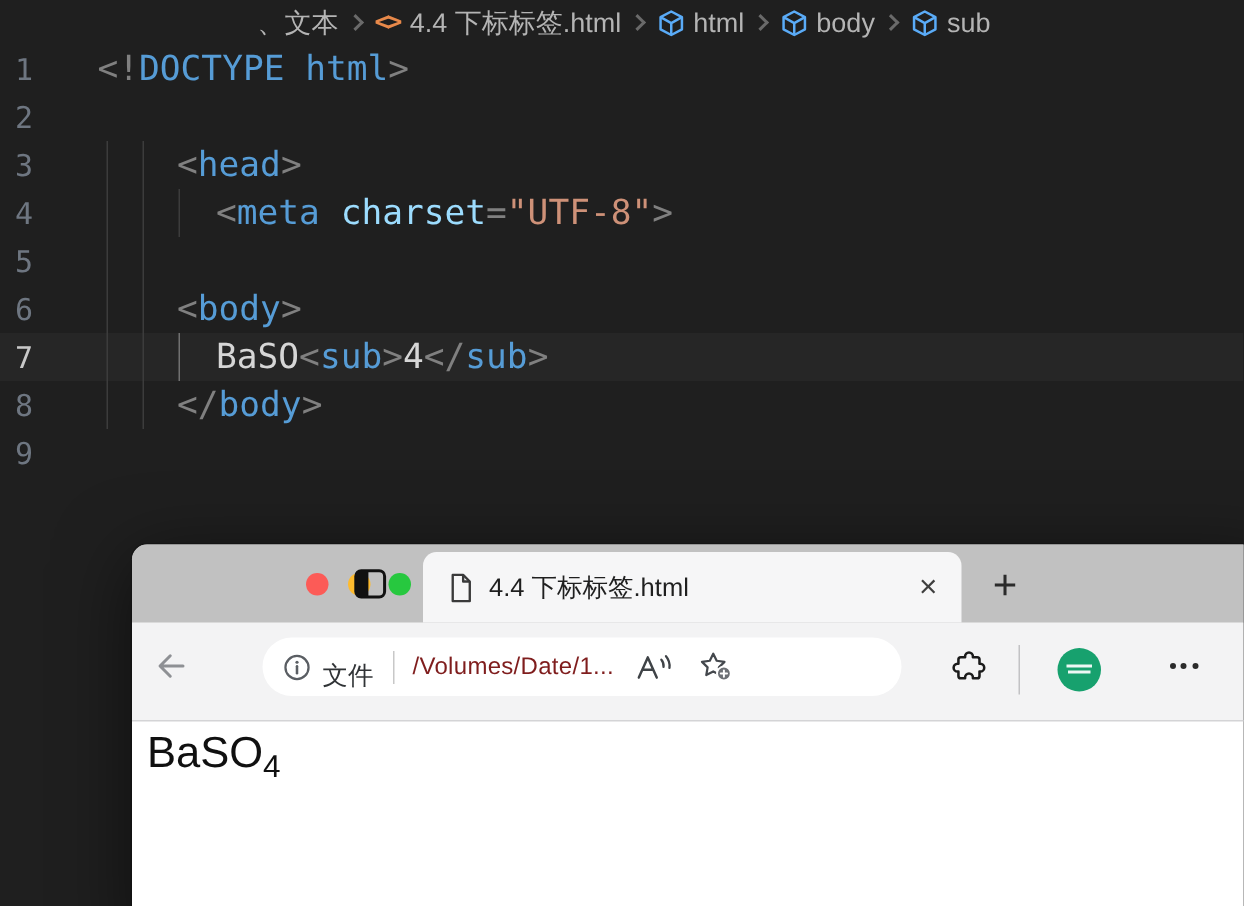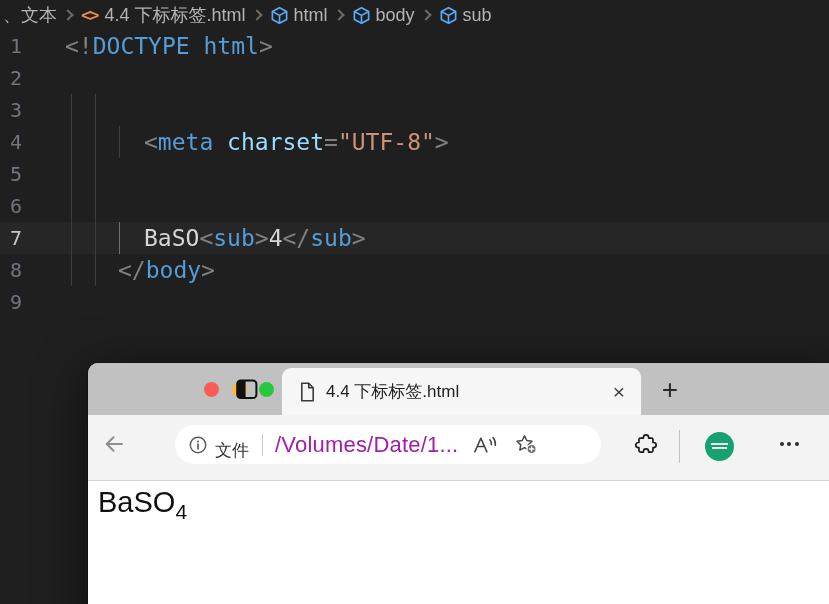--- a/index.html
+++ b/index.html
@@ -2,21 +2,21 @@
 <html><head>
 <meta charset="utf-8">
 <style>
   * { margin:0; padding:0; box-sizing:border-box; }
   html,body { width:829px; height:604px; overflow:hidden; }
   body { background:#1f1f1f; font-family:"Liberation Sans","DejaVu Sans",sans-serif; position:relative; }
 
   
   .breadcrumb { position:absolute; left:0; top:0; right:0; height:30px;
     display:flex; align-items:center; padding-left:3px; color:#a9a9a9;
-    font-size:18px; white-space:nowrap; }
+    font-size:18px; white-space:nowrap;justify-content:center; }
   .crumb { display:flex; align-items:center; gap:5px; cursor:default; }
   .crumb-label { color:#b4b4b4; }
   .crumb-chev { width:8px; height:8px; border-right:2px solid #6a6a6a; border-top:2px solid #6a6a6a;
     transform:rotate(45deg); display:inline-block; margin:0 9px 0 7px; }
   .code-glyph { color:#e8894a; font-weight:bold; font-family:"DejaVu Sans Mono",monospace;
     font-size:17px; letter-spacing:-2px; margin-right:2px; }
   .cube-svg { width:19px; height:19px; display:block; }
 
   .code-area { position:absolute; left:0; top:30px; right:0; height:292px; }
   .code-line { position:absolute; left:0; right:0; height:32px;
@@ -56,21 +56,21 @@
   .newtab-btn { position:absolute; left:568px; top:14px; width:28px; height:28px;
     font-size:28px; font-weight:200; color:#2b2b2b; line-height:26px; text-align:center; }
 
   .toolbar { position:absolute; left:0; top:52px; right:0; height:65px; background:#f3f3f4; }
   .back-btn { position:absolute; left:14px; top:17px; width:24px; height:24px; }
   .url-pill { position:absolute; left:87px; top:10px; width:426px; height:39px;
     background:#ffffff; border-radius:20px; display:flex; align-items:center; }
   .info-icon { margin-left:13px; width:20px; height:20px; flex:0 0 auto; }
   .site-chip { margin-left:7px; font-size:17px; color:#303336;margin-top:12px; }
   .pill-divider { width:1px; height:22px; background:#c8c8c8; margin:0 12px 0 13px; }
-  .url-text { font-size:22px; color:#a21caf; letter-spacing:0.2px; }
+  .url-text { font-size:16px; color:#7f1d1d; letter-spacing:0.2px; }
   .readaloud-icon { margin-left:14px; width:26px; height:20px; flex:0 0 auto; }
   .star-icon { margin-left:17px; width:23px; height:21px; flex:0 0 auto; }
   .puzzle-btn { position:absolute; left:546px; top:17px; width:24px; height:24px; }
   .toolbar-divider { position:absolute; left:591px; top:15px; width:1px; height:33px; background:#c2c2c4; }
   .avatar { position:absolute; left:617px; top:17px; width:29px; height:29px; border-radius:50%;
     background:#17a16e; overflow:hidden; }
   .avatar-line { position:absolute; left:20%; right:20%; height:2px; background:rgba(255,255,255,0.92); }
   .al1 { top:11px; } .al2 { top:15px; left:24%; right:24%; }
   .more-btn { position:absolute; left:686px; top:20px; width:30px; height:18px;
     display:flex; align-items:center; justify-content:center; gap:3.5px; }
@@ -122,24 +122,24 @@
           <path d="M2 4.6 L8 7.9 L14 4.6 M8 7.9 V14.6" fill="none" stroke="#5aabf7" stroke-width="1.4" stroke-linejoin="round"></path>
         </svg>
       </span>
       <span class="crumb-label">sub</span>
     </span>
   </div>
 
 <div class="code-area">
     <div class="code-line" style="top: 0px;"><span class="line-num">1</span><span class="line-content" style="left: 65px;"><span class="tok-punct">&lt;!</span><span class="tok-tag">DOCTYPE</span><span class="tok-tag"> html</span><span class="tok-punct">&gt;</span></span></div>
     <div class="code-line" style="top: 32px;"><span class="line-num">2</span></div>
-    <div class="code-line" style="top: 64px;"><span class="line-num">3</span><span class="indent-guide" style="left: 71px;"></span><span class="indent-guide" style="left: 95px;"></span></div>
+    <div class="code-line" style="top: 64px;"><span class="line-num">3</span><span class="indent-guide" style="left: 71px;"></span><span class="indent-guide" style="left: 95px;"></span><span class="line-content" style="left: 118px;"><span class="tok-punct">&lt;</span><span class="tok-tag">head</span><span class="tok-punct">&gt;</span></span></div>
     <div class="code-line" style="top: 96px;"><span class="line-num">4</span><span class="indent-guide" style="left: 71px;"></span><span class="indent-guide" style="left: 95px;"></span><span class="indent-guide" style="left: 119px;"></span><span class="line-content" style="left: 144px;"><span class="tok-punct">&lt;</span><span class="tok-tag">meta</span><span class="tok-attr"> charset</span><span class="tok-punct">=</span><span class="tok-str">"UTF-8"</span><span class="tok-punct">&gt;</span></span></div>
     <div class="code-line" style="top: 128px;"><span class="line-num">5</span><span class="indent-guide" style="left: 71px;"></span><span class="indent-guide" style="left: 95px;"></span></div>
-    <div class="code-line" style="top: 160px;"><span class="line-num">6</span><span class="indent-guide" style="left: 71px;"></span><span class="indent-guide" style="left: 95px;"></span></div>
+    <div class="code-line" style="top: 160px;"><span class="line-num">6</span><span class="indent-guide" style="left: 71px;"></span><span class="indent-guide" style="left: 95px;"></span><span class="line-content" style="left: 118px;"><span class="tok-punct">&lt;</span><span class="tok-tag">body</span><span class="tok-punct">&gt;</span></span></div>
     <div class="code-line active" style="top: 192px;"><span class="line-num">7</span><span class="indent-guide" style="left: 71px;"></span><span class="indent-guide" style="left: 95px;"></span><span class="indent-guide active-guide" style="left: 119px;"></span><span class="line-content" style="left: 144px;"><span class="tok-text">BaSO</span><span class="tok-punct">&lt;</span><span class="tok-tag">sub</span><span class="tok-punct">&gt;</span><span class="tok-text">4</span><span class="tok-punct">&lt;/</span><span class="tok-tag">sub</span><span class="tok-punct">&gt;</span></span></div>
     <div class="code-line" style="top: 224px;"><span class="line-num">8</span><span class="indent-guide" style="left: 71px;"></span><span class="indent-guide" style="left: 95px;"></span><span class="line-content" style="left: 118px;"><span class="tok-punct">&lt;/</span><span class="tok-tag">body</span><span class="tok-punct">&gt;</span></span></div>
     <div class="code-line" style="top: 256px;"><span class="line-num">9</span></div>
   </div>
 
 <div class="browser-window">
   <div class="titlebar">
     <div class="traffic t-red"></div>
     <div class="traffic t-yellow"></div>
     <div class="traffic t-green"></div>

